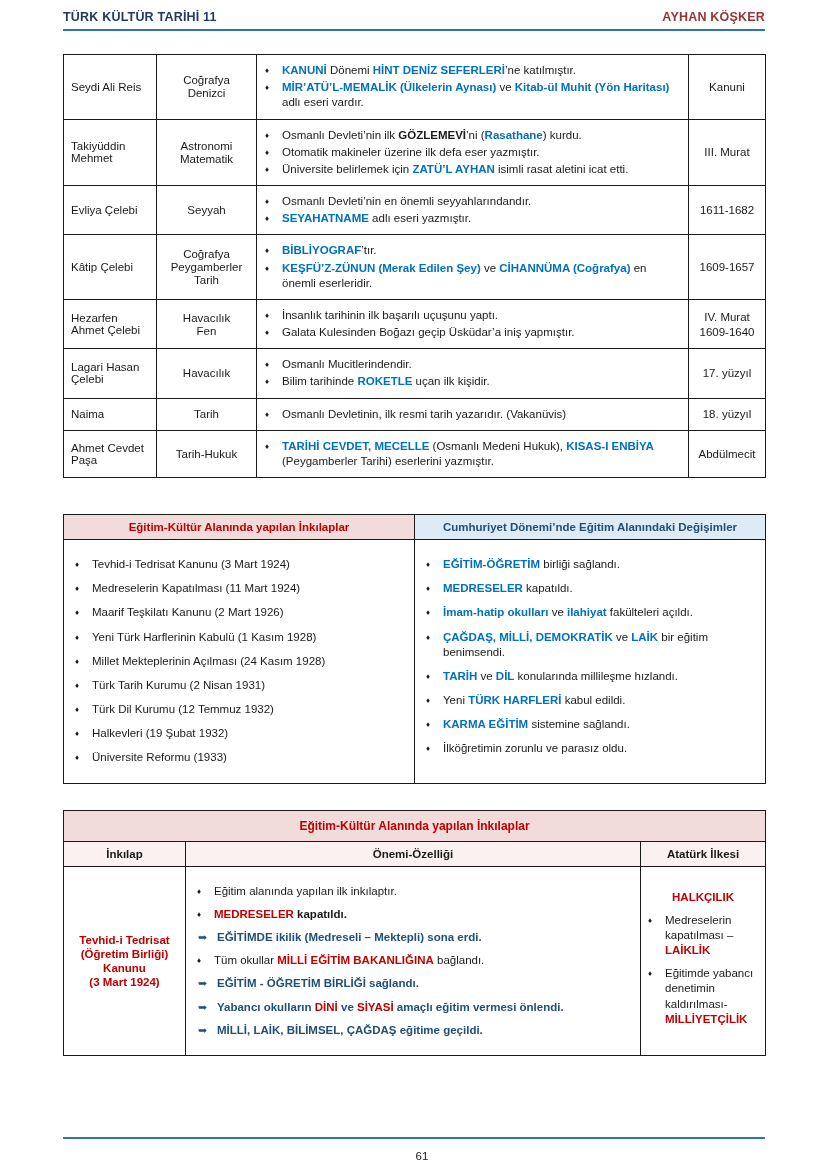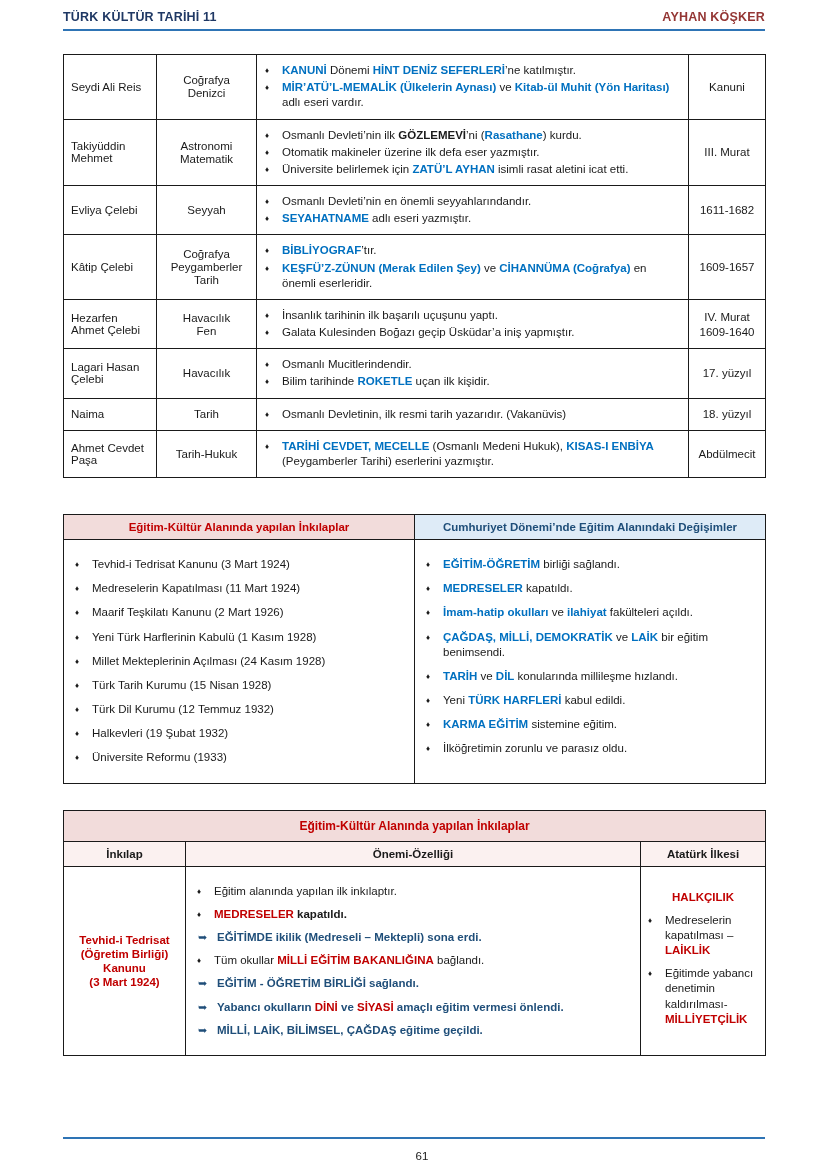--- a/index.html
+++ b/index.html
@@ -272,21 +272,21 @@
               <div class="bullet">
                 <span class="bi">♦</span>
                 <span class="bt"><span class="seg-k">Yeni Türk Harflerinin Kabulü (1 Kasım 1928)</span></span>
               </div>
               <div class="bullet">
                 <span class="bi">♦</span>
                 <span class="bt"><span class="seg-k">Millet Mekteplerinin Açılması (24 Kasım 1928)</span></span>
               </div>
               <div class="bullet">
                 <span class="bi">♦</span>
-                <span class="bt"><span class="seg-k">Türk Tarih Kurumu (15 Nisan 1928)</span></span>
+                <span class="bt"><span class="seg-k">Türk Tarih Kurumu (2 Nisan 1931)</span></span>
               </div>
               <div class="bullet">
                 <span class="bi">♦</span>
                 <span class="bt"><span class="seg-k">Türk Dil Kurumu (12 Temmuz 1932)</span></span>
               </div>
               <div class="bullet">
                 <span class="bi">♦</span>
                 <span class="bt"><span class="seg-k">Halkevleri (19 Şubat 1932)</span></span>
               </div>
               <div class="bullet">
@@ -314,21 +314,21 @@
               <div class="bullet">
                 <span class="bi">♦</span>
                 <span class="bt"><span class="seg-b">TARİH</span><span class="seg-k"> ve </span><span class="seg-b">DİL</span><span class="seg-k"> konularında millileşme hızlandı.</span></span>
               </div>
               <div class="bullet">
                 <span class="bi">♦</span>
                 <span class="bt"><span class="seg-k">Yeni </span><span class="seg-b">TÜRK HARFLERİ</span><span class="seg-k"> kabul edildi.</span></span>
               </div>
               <div class="bullet">
                 <span class="bi">♦</span>
-                <span class="bt"><span class="seg-b">KARMA EĞİTİM</span><span class="seg-k"> sistemine eğitim.</span></span>
+                <span class="bt"><span class="seg-b">KARMA EĞİTİM</span><span class="seg-k"> sistemine sağlandı.</span></span>
               </div>
               <div class="bullet">
                 <span class="bi">♦</span>
                 <span class="bt"><span class="seg-k">İlköğretimin zorunlu ve parasız oldu.</span></span>
               </div>
             </td>
         </tr>
       </tbody>
     </table>
 

